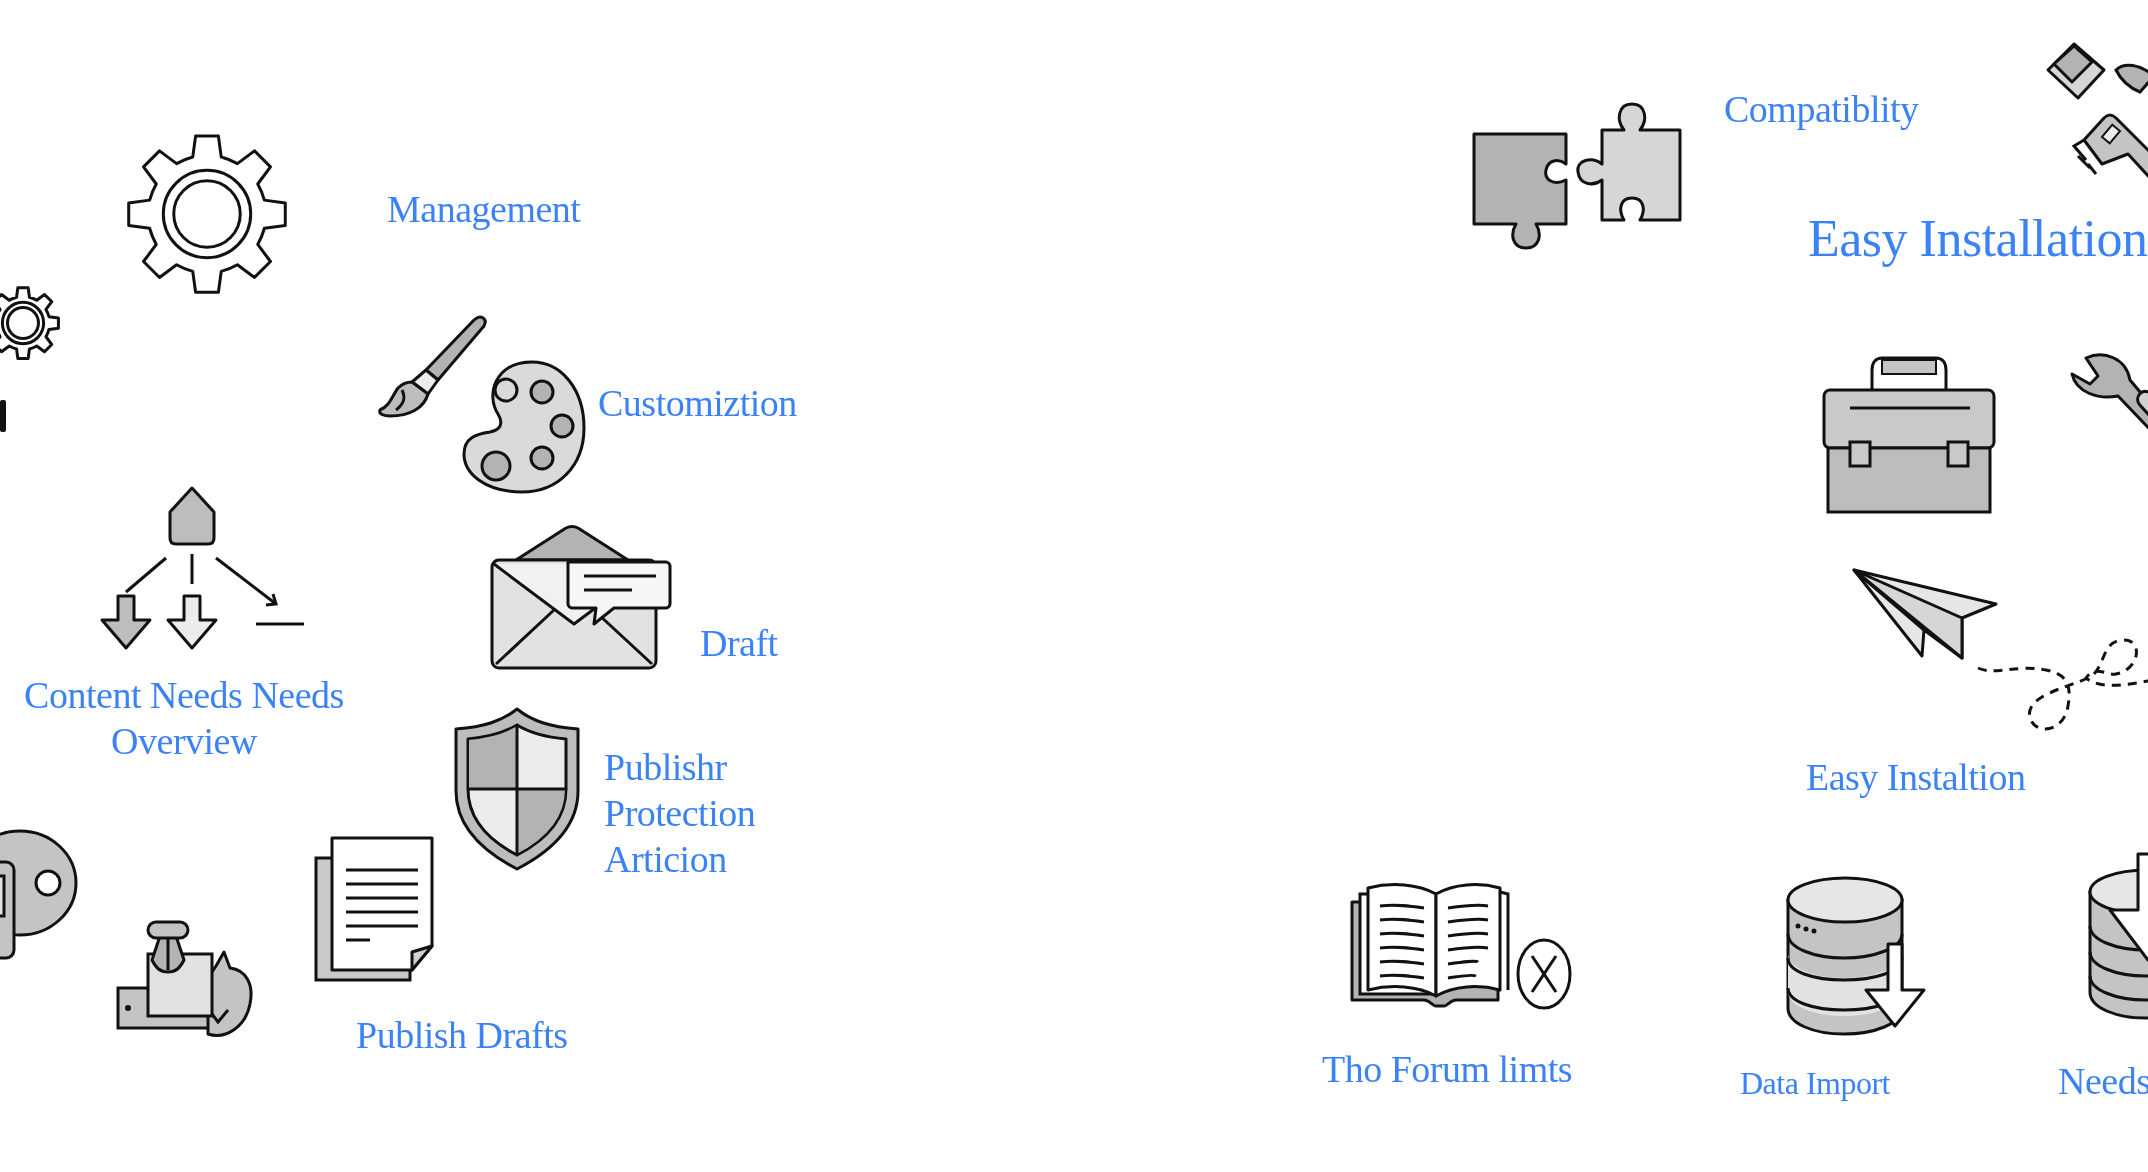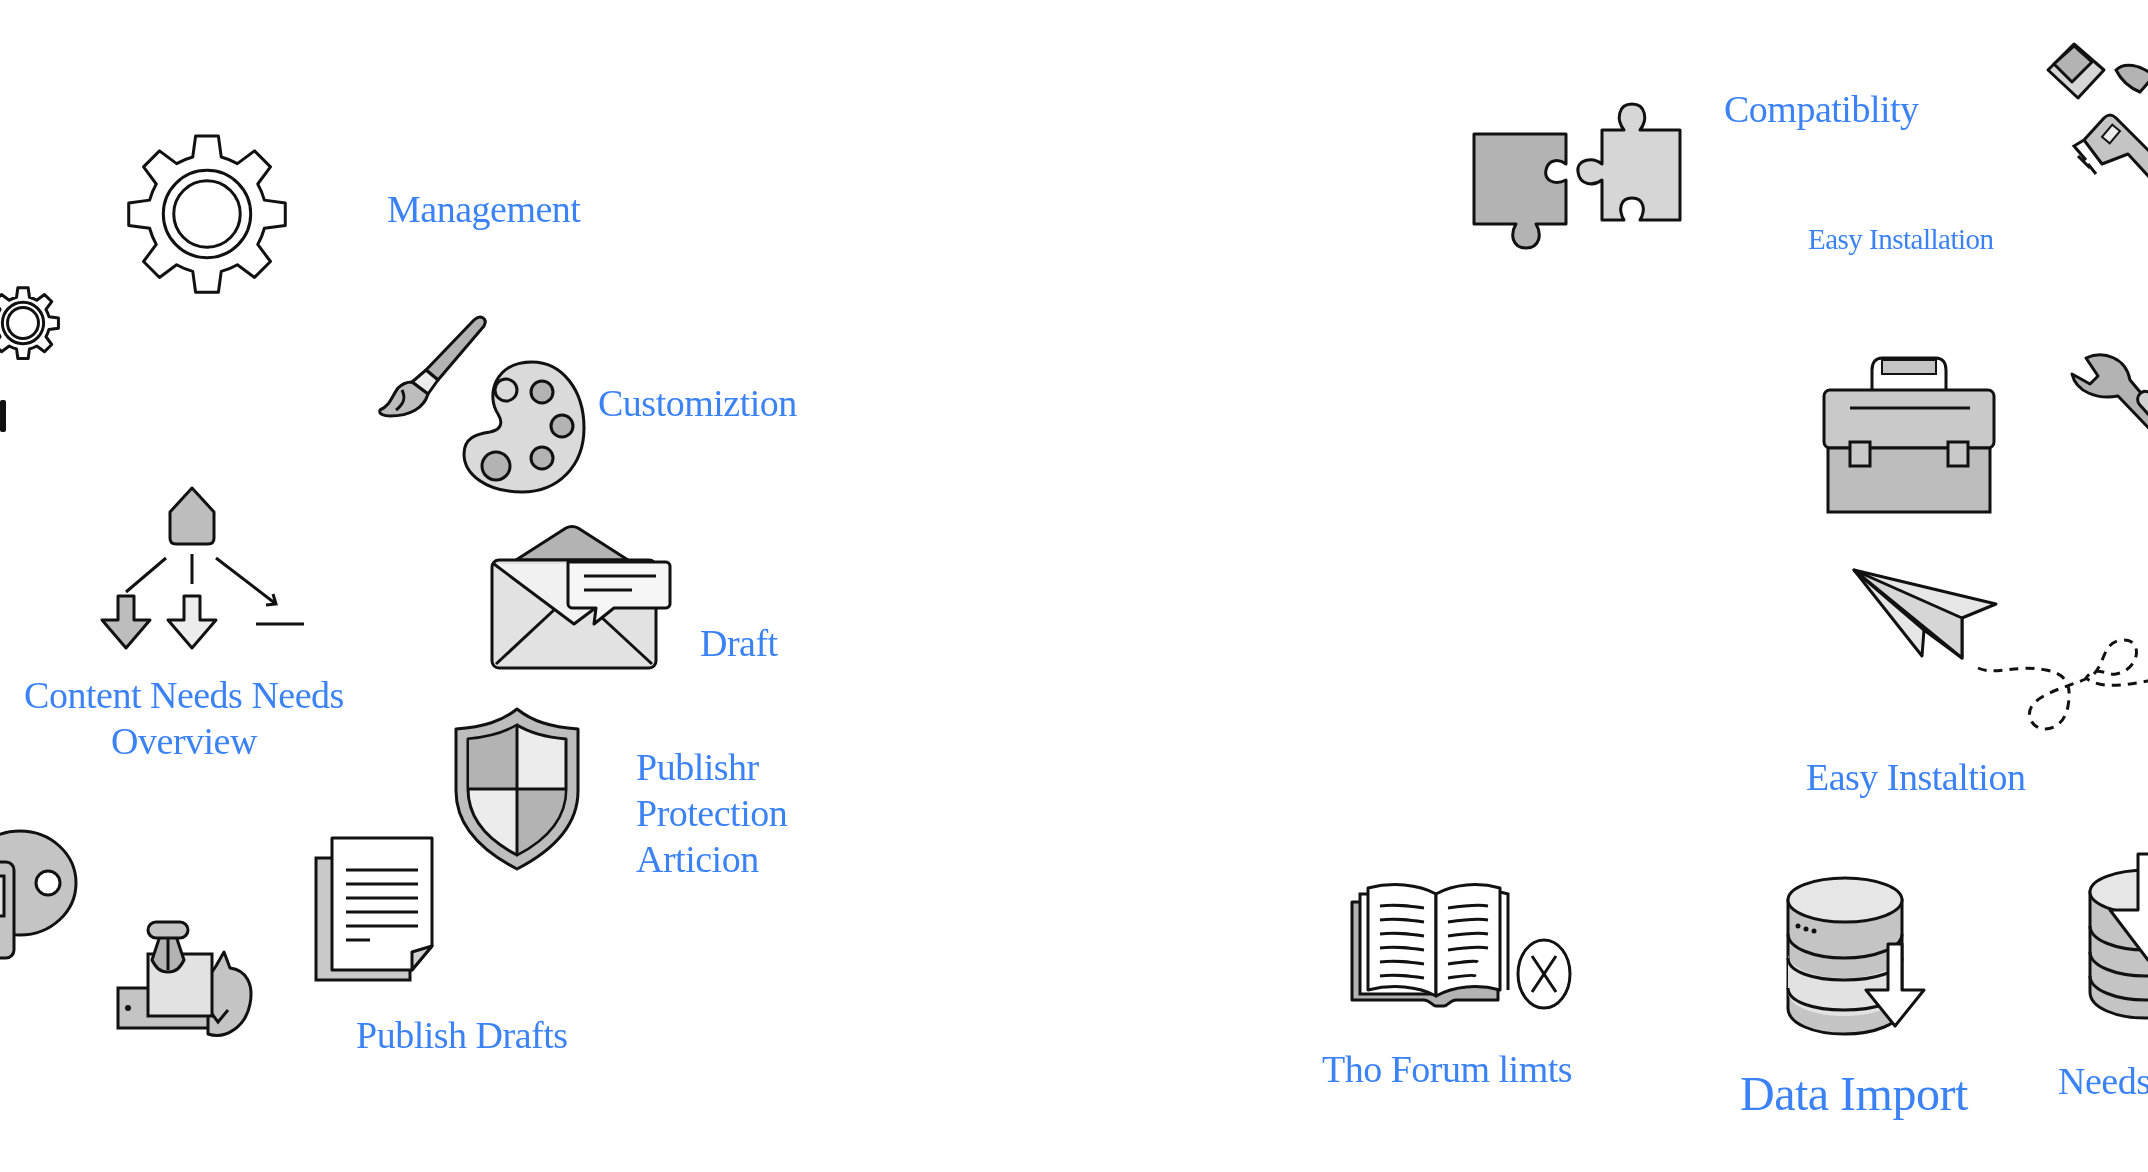--- a/index.html
+++ b/index.html
@@ -100,21 +100,21 @@
 <div class="icon" style="left:452px;top:705px;width:130px;height:166px;">
   <svg viewBox="0 0 130 166">
     <path d="M65,4 C80,16 98,22 126,24 L126,86 C126,124 96,148 65,164 C34,148 4,124 4,86 L4,24 C32,22 50,16 65,4 Z" fill="#bdbdbd" stroke="#111" stroke-width="3" stroke-linejoin="round"></path>
     <path d="M65,20 C78,28 92,32 114,34 L114,84 C114,116 92,136 65,150 C38,136 16,116 16,84 L16,34 C38,32 52,28 65,20 Z" fill="#ececec" stroke="#111" stroke-width="3" stroke-linejoin="round"></path>
     <path d="M65,20 C52,28 38,32 16,34 L16,84 L65,84 Z" fill="#b3b3b3" stroke="#111" stroke-width="2"></path>
     <path d="M65,84 L114,84 C114,116 92,136 65,150 Z" fill="#b3b3b3" stroke="#111" stroke-width="2"></path>
     <line x1="65" y1="20" x2="65" y2="150" stroke="#111" stroke-width="3"></line>
     <line x1="16" y1="84" x2="114" y2="84" stroke="#111" stroke-width="3"></line>
   </svg>
 </div>
-<div class="label" style="left:604px;top:744px;margin-left:32px;">
+<div class="label" style="left:604px;top:744px;">
   <span class="ln">Publishr</span>
   <span class="ln">Protection</span>
   <span class="ln">Articion</span>
 </div>
 
 <div class="icon" style="left:-40px;top:828px;width:118px;height:134px;">
   <svg viewBox="0 0 118 134">
     <ellipse cx="60" cy="55" rx="56" ry="52" fill="#c4c4c4" stroke="#111" stroke-width="3"></ellipse>
     <circle cx="88" cy="55" r="12" fill="#fff" stroke="#111" stroke-width="3"></circle>
     <rect x="18" y="34" width="36" height="96" rx="8" fill="#c4c4c4" stroke="#111" stroke-width="3"></rect>
@@ -161,21 +161,21 @@
 <div class="icon" style="left:2044px;top:40px;width:120px;height:140px;">
   <svg viewBox="0 0 120 140">
     <path d="M4,30 L30,4 L60,30 L34,58 Z" fill="#d6d6d6" stroke="#111" stroke-width="3" stroke-linejoin="round"></path>
     <path d="M10,24 L30,6 L48,22 L28,42 Z" fill="#b3b3b3" stroke="#111" stroke-width="3" stroke-linejoin="round"></path>
     <path d="M72,30 C80,22 96,24 110,36 L96,52 C86,48 78,42 72,30 Z" fill="#b3b3b3" stroke="#111" stroke-width="3"></path>
     <path d="M40,100 L60,78 C64,74 68,74 72,78 L100,106 L120,126 L108,140 L84,114 L58,124 Z" fill="#c4c4c4" stroke="#111" stroke-width="3" stroke-linejoin="round"></path>
     <rect x="62" y="86" width="10" height="16" transform="rotate(40 67 94)" fill="#ececec" stroke="#111" stroke-width="2"></rect>
     <path d="M40,100 L30,106 L42,120 M34,116 L46,128 M44,124 L52,134" fill="none" stroke="#111" stroke-width="3"></path>
   </svg>
 </div>
-<div class="label" style="left:1808px;top:216px;font-size:29px;">Easy Installation</div>
+<div class="label" style="left:1808px;top:216px;font-size:52px;">Easy Installation</div>
 
 <div class="icon" style="left:1820px;top:356px;width:178px;height:160px;">
   <svg viewBox="0 0 178 160">
     <path d="M52,36 L52,14 C52,6 56,2 62,2 L116,2 C122,2 126,6 126,14 L126,36" fill="none" stroke="#111" stroke-width="3"></path>
     <rect x="62" y="4" width="54" height="14" fill="#c4c4c4" stroke="#111" stroke-width="2"></rect>
     <rect x="4" y="34" width="170" height="58" rx="6" fill="#c9c9c9" stroke="#111" stroke-width="3"></rect>
     <line x1="30" y1="52" x2="150" y2="52" stroke="#111" stroke-width="3"></line>
     <rect x="8" y="92" width="162" height="64" fill="#bdbdbd" stroke="#111" stroke-width="3"></rect>
     <rect x="30" y="86" width="20" height="24" fill="#c9c9c9" stroke="#111" stroke-width="3"></rect>
     <rect x="128" y="86" width="20" height="24" fill="#c9c9c9" stroke="#111" stroke-width="3"></rect>
@@ -238,21 +238,21 @@
     <path d="M4,60 C4,74 30,84 60,84 C90,84 118,74 118,60" fill="none" stroke="#111" stroke-width="3"></path>
     <path d="M4,84 C4,98 30,106 60,106 C90,106 118,98 118,84" fill="none" stroke="#111" stroke-width="3"></path>
     <path d="M4,114 C4,128 30,136 60,136 C90,136 118,128 118,114" fill="none" stroke="#111" stroke-width="3"></path>
     <ellipse cx="61" cy="26" rx="57" ry="22" fill="#e6e6e6" stroke="#111" stroke-width="3"></ellipse>
     <circle cx="14" cy="52" r="2.5" fill="#111"></circle>
     <circle cx="22" cy="55" r="2.5" fill="#111"></circle>
     <circle cx="30" cy="57" r="2.5" fill="#111"></circle>
     <path d="M104,70 L118,70 L118,116 L140,116 L111,152 L82,116 L104,116 Z" fill="#ffffff" stroke="#111" stroke-width="3" stroke-linejoin="round"></path>
   </svg>
 </div>
-<div class="label" style="left:1740px;top:1060px;font-size:48px;margin-top:11px;">Data Import</div>
+<div class="label" style="left:1740px;top:1060px;font-size:32px;">Data Import</div>
 
 <div class="icon" style="left:2086px;top:852px;width:140px;height:172px;">
   <svg viewBox="0 0 140 172">
     <path d="M4,40 L4,140 C4,156 30,166 60,166 C90,166 118,156 118,140 L118,40 Z" fill="#c4c4c4" stroke="#111" stroke-width="3"></path>
     <path d="M4,74 C4,88 30,98 60,98 C90,98 118,88 118,74" fill="none" stroke="#111" stroke-width="3"></path>
     <path d="M4,100 C4,114 30,124 60,124 C90,124 118,114 118,100" fill="none" stroke="#111" stroke-width="3"></path>
     <path d="M4,124 C4,138 30,148 60,148 C90,148 118,138 118,124" fill="none" stroke="#111" stroke-width="3"></path>
     <ellipse cx="61" cy="40" rx="57" ry="22" fill="#e6e6e6" stroke="#111" stroke-width="3"></ellipse>
     <path d="M52,2 L72,2 L72,58 L100,58 L62,108 L24,58 L52,58 Z" fill="#ffffff" stroke="#111" stroke-width="3" stroke-linejoin="round"></path>
   </svg>

